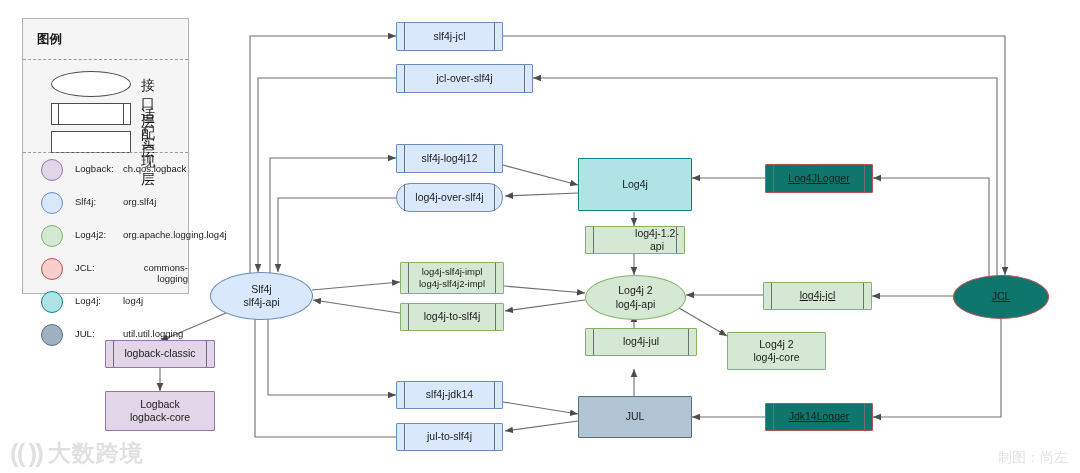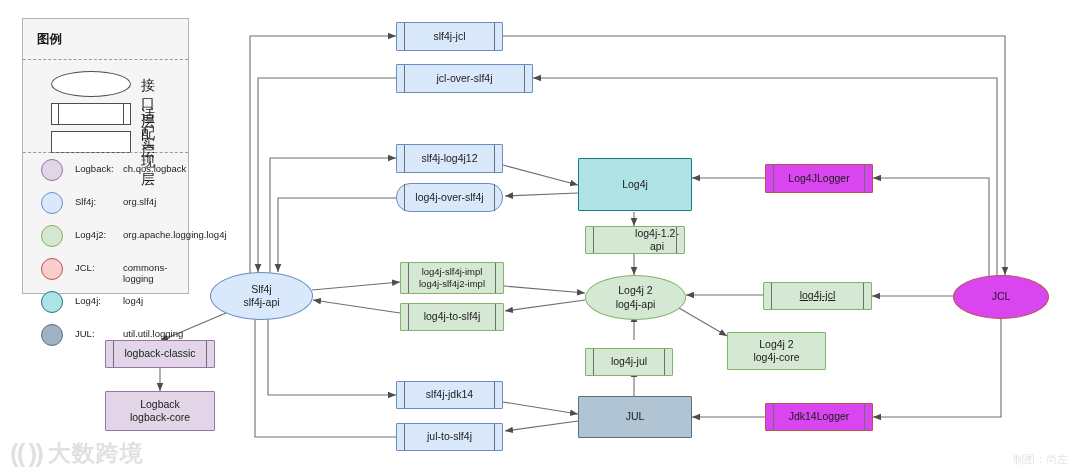--- a/index.html
+++ b/index.html
@@ -32,21 +32,21 @@
   .adapter::before,.adapter::after{
     content:"";position:absolute;top:0;bottom:0;width:1px;background:#6f6f6f;
   }
   .adapter::before{left:7px;}
   .adapter::after{right:7px;}
 
   
   .c-slf4j   {background:#dae8fc;border-color:#6c8ebf;}
   .c-logback {background:#e1d5e7;border-color:#9673a6;}
   .c-log4j2  {background:#d5e8d4;border-color:#82b366;}
-  .c-jcl     {background:#d946ef;border-color:#b85450;}
+  .c-jcl     {background:#0f766e;border-color:#b85450;text-decoration:underline;}
   .c-log4j   {background:#b0e3e6;border-color:#0e8088;}
   .c-jul     {background:#b1c4d4;border-color:#56707f;}
 
   
   #legend{
     position:absolute;left:22px;top:18px;width:167px;height:276px;
     background:#f5f5f5;border:1px solid #b3b3b3;box-sizing:border-box;z-index:5;
   }
   #legend-title{
     position:absolute;left:14px;top:12px;font-size:12.5px;font-weight:bold;color:#1b1b1b;
@@ -67,21 +67,21 @@
 
   
   #watermark{
     position:absolute;left:10px;bottom:4px;z-index:8;
     display:flex;align-items:center;gap:6px;opacity:.30;
   }
   #wm-mark{font-size:26px;color:#9a9a9a;font-weight:bold;letter-spacing:-2px;}
   #wm-text{font-size:23px;color:#9a9a9a;font-weight:bold;letter-spacing:1px;}
   #credit{
     position:absolute;right:12px;bottom:6px;z-index:8;
-    font-size:11px;color:#e2e2e2;
+    font-size:14px;color:#e2e2e2;
   }
 </style>
 </head>
 <body>
 
 <div id="canvas">
 
   <svg id="edges" viewBox="0 0 1080 473">
     <defs>
       <marker id="ah" markerWidth="9" markerHeight="9" refX="8" refY="4.5" orient="auto" markerUnits="userSpaceOnUse">
@@ -172,21 +172,21 @@
 
   <div class="node adapter c-log4j2" style="left:400px;top:303px;width:104px;height:28px;">log4j-to-slf4j</div>
 
   <div class="node ellipse c-log4j2" style="left:585px;top:275px;width:101px;height:45px;">Log4j 2
 log4j-api</div>
 
   <div class="node adapter c-log4j2" style="left:763px;top:282px;width:109px;height:28px;text-decoration:underline;">log4j-jcl</div>
 
   <div class="node ellipse c-jcl" style="left:953px;top:275px;width:96px;height:44px;">JCL</div>
 
-  <div class="node adapter c-log4j2" style="left:585px;top:348px;width:88px;height:28px;">log4j-jul</div>
+  <div class="node adapter c-log4j2" style="left:585px;top:328px;width:112px;height:28px;">log4j-jul</div>
 
   <div class="node rect c-log4j2" style="left:727px;top:332px;width:99px;height:38px;">Log4j 2
 log4j-core</div>
 
   <div class="node adapter c-logback" style="left:105px;top:340px;width:110px;height:28px;">logback-classic</div>
 
   <div class="node rect c-logback" style="left:105px;top:391px;width:110px;height:40px;">Logback
 logback-core</div>
 
   <div class="node adapter c-slf4j" style="left:396px;top:381px;width:107px;height:28px;">slf4j-jdk14</div>
@@ -224,21 +224,21 @@
     <div class="legend-color-row" style="top:173px;">
       <span class="lc-dot" style="background:#dae8fc;border:1px solid #6c8ebf;"></span>
       <span class="lc-name">Slf4j:</span>
       <span class="lc-pkg">org.slf4j</span>
     </div>
     <div class="legend-color-row" style="top:206px;">
       <span class="lc-dot" style="background:#d5e8d4;border:1px solid #82b366;"></span>
       <span class="lc-name">Log4j2:</span>
       <span class="lc-pkg">org.apache.logging.log4j</span>
     </div>
-    <div class="legend-color-row" style="top:239px;">
+    <div class="legend-color-row" style="top:239px;text-align:right;">
       <span class="lc-dot" style="background:#f8cecc;border:1px solid #b85450;"></span>
       <span class="lc-name">JCL:</span>
       <span class="lc-pkg">commons-logging</span>
     </div>
     <div class="legend-color-row" style="top:272px;">
       <span class="lc-dot" style="background:#b0e3e6;border:1px solid #0e8088;"></span>
       <span class="lc-name">Log4j:</span>
       <span class="lc-pkg">log4j</span>
     </div>
     <div class="legend-color-row" style="top:305px;">

